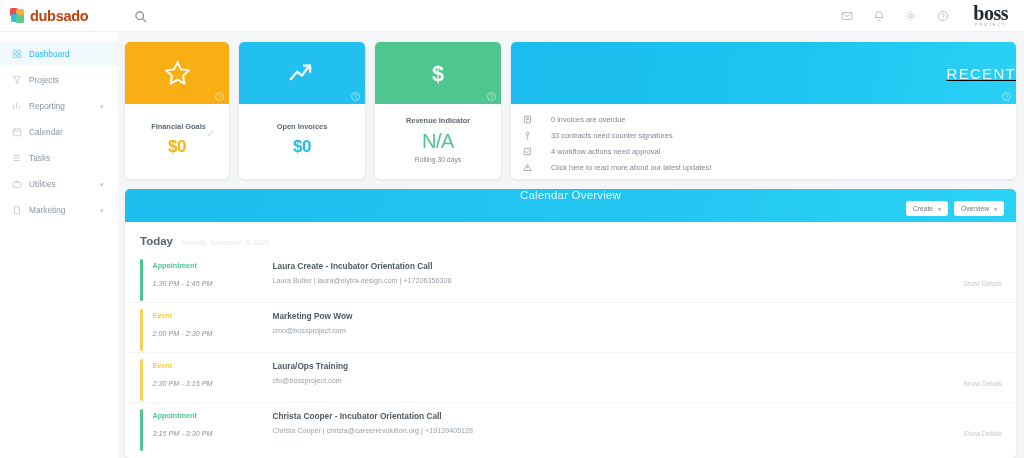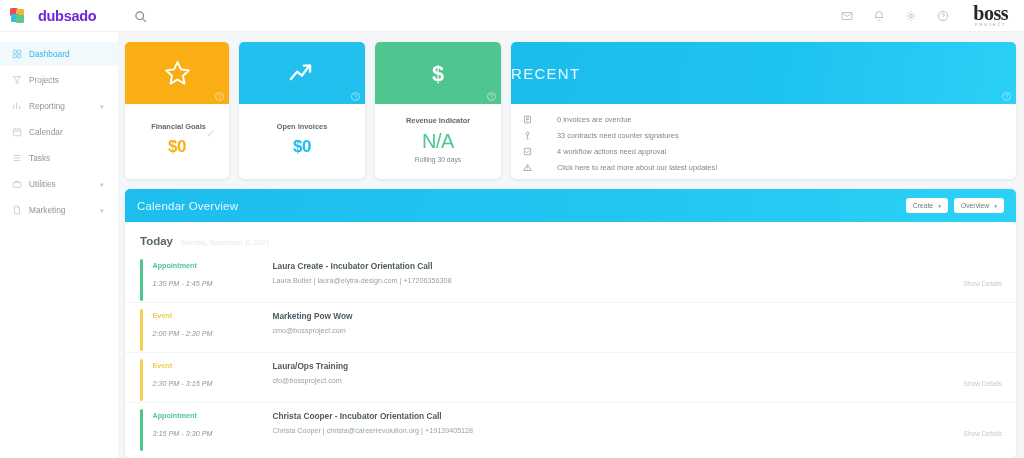--- a/index.html
+++ b/index.html
@@ -16,21 +16,21 @@
     background: #ffffff; display: flex; align-items: center;
     border-bottom: 1px solid #f0f0f0;
   }
   .brand { width: 120px; display: flex; align-items: center; padding-left: 10px; gap: 5px; }
   .brand-mark { width: 15px; height: 15px; position: relative; flex: none; }
   .brand-mark i { position: absolute; width: 8px; height: 8px; border-radius: 1.5px; }
   .bm1 { left: 0; top: 0; background: #ef4d4d; }
   .bm2 { left: 6px; top: 0.5px; background: #f6b333; }
   .bm3 { left: 0.5px; top: 6px; background: #34bde0; }
   .bm4 { left: 6px; top: 6.5px; background: #5fc98b; }
-  .brand-name { font-size: 14.5px; font-weight: bold; color: #6d28d9; letter-spacing: -0.3px; margin-left: 8px; }
+  .brand-name { font-size: 14.5px; font-weight: bold; color: #c2410c; letter-spacing: -0.3px; }
 
   .searchwrap { display: flex; align-items: center; gap: 9px; margin-left: 14px; }
   .search-ico { width: 13px; height: 13px; color: #7b868c; }
   .search-input {
     border: none; outline: none; font-size: 9.5px; color: #9aa4ab;
     font-family: "Liberation Sans", sans-serif; width: 260px; background: transparent;
   }
   .search-input::placeholder { color: #b2bbc1; }
 
   .top-right { margin-left: auto; display: flex; align-items: center; gap: 0px; padding-right: 8px; }
@@ -85,40 +85,40 @@
   .blue .stat-value { color: #22bdeb; }
   .green .stat-head { background: #4fc68f; }
   .green .stat-value { color: #4fc68f; font-weight: normal; font-size: 20px; }
 
   .recent-card {
     flex: 1; background: #fff; border-radius: 5px; overflow: hidden;
     box-shadow: 0 1px 3px rgba(40,60,80,0.10); display: flex; flex-direction: column;
   }
   .recent-head {
     height: 80px; background: linear-gradient(100deg, #1bbced 0%, #1ec4f0 55%, #2ad0f5 100%);
-    display: flex; align-items: center; justify-content: flex-start; position: relative;
+    display: flex; align-items: center; justify-content: flex-end; position: relative; text-decoration: underline;
   }
   .recent-title { color: #eafaff; font-size: 15px; letter-spacing: 1.3px; }
   .recent-head .qmark {
     position: absolute; right: 5px; bottom: 3px; font-size: 6.5px;
     color: rgba(255,255,255,0.5); border: 1px solid rgba(255,255,255,0.45);
     border-radius: 50%; width: 9px; height: 9px; line-height: 8px; text-align: center;
   }
   .recent-body { flex: 1; padding: 7px 0 4px 12px; display: flex; flex-direction: column; justify-content: space-around; }
-  .recent-line { display: flex; align-items: center; gap: 25px; font-size: 7.4px; color: #7c878e; height: 16px; cursor: pointer; }
+  .recent-line { display: flex; align-items: center; gap: 19px; font-size: 7.4px; color: #7c878e; height: 16px; cursor: pointer; }
   .recent-line .rico { width: 9px; height: 9px; display: flex; align-items: center; justify-content: center; color: #8c969d; flex: none; }
 
   
   .cal-card {
     margin-top: 10px; background: #fff; border-radius: 5px;
     box-shadow: 0 1px 3px rgba(40,60,80,0.10); overflow: hidden; height: 269px;
   }
   .cal-head {
     height: 33px; background: linear-gradient(100deg, #1dbdee 0%, #23c6f1 60%, #2bd2f6 100%);
-    display: flex; align-items: center; padding: 0 12px;
+    display: flex; align-items: center; padding: 0 12px; flex-direction: column;
   }
   .cal-title { color: #e6f9ff; font-size: 11.5px; letter-spacing: 0.2px; }
   .cal-btns { margin-left: auto; display: flex; gap: 6px; }
   .cal-btn {
     background: #fff; border: none; border-radius: 3px; font-size: 6.8px; color: #6e797f;
     padding: 4px 7px; display: flex; align-items: center; gap: 5px; cursor: pointer;
     font-family: "Liberation Sans", sans-serif; min-width: 42px; justify-content: center;
   }
   .cal-btn .cv { font-size: 5.5px; color: #8b949a; }
 

